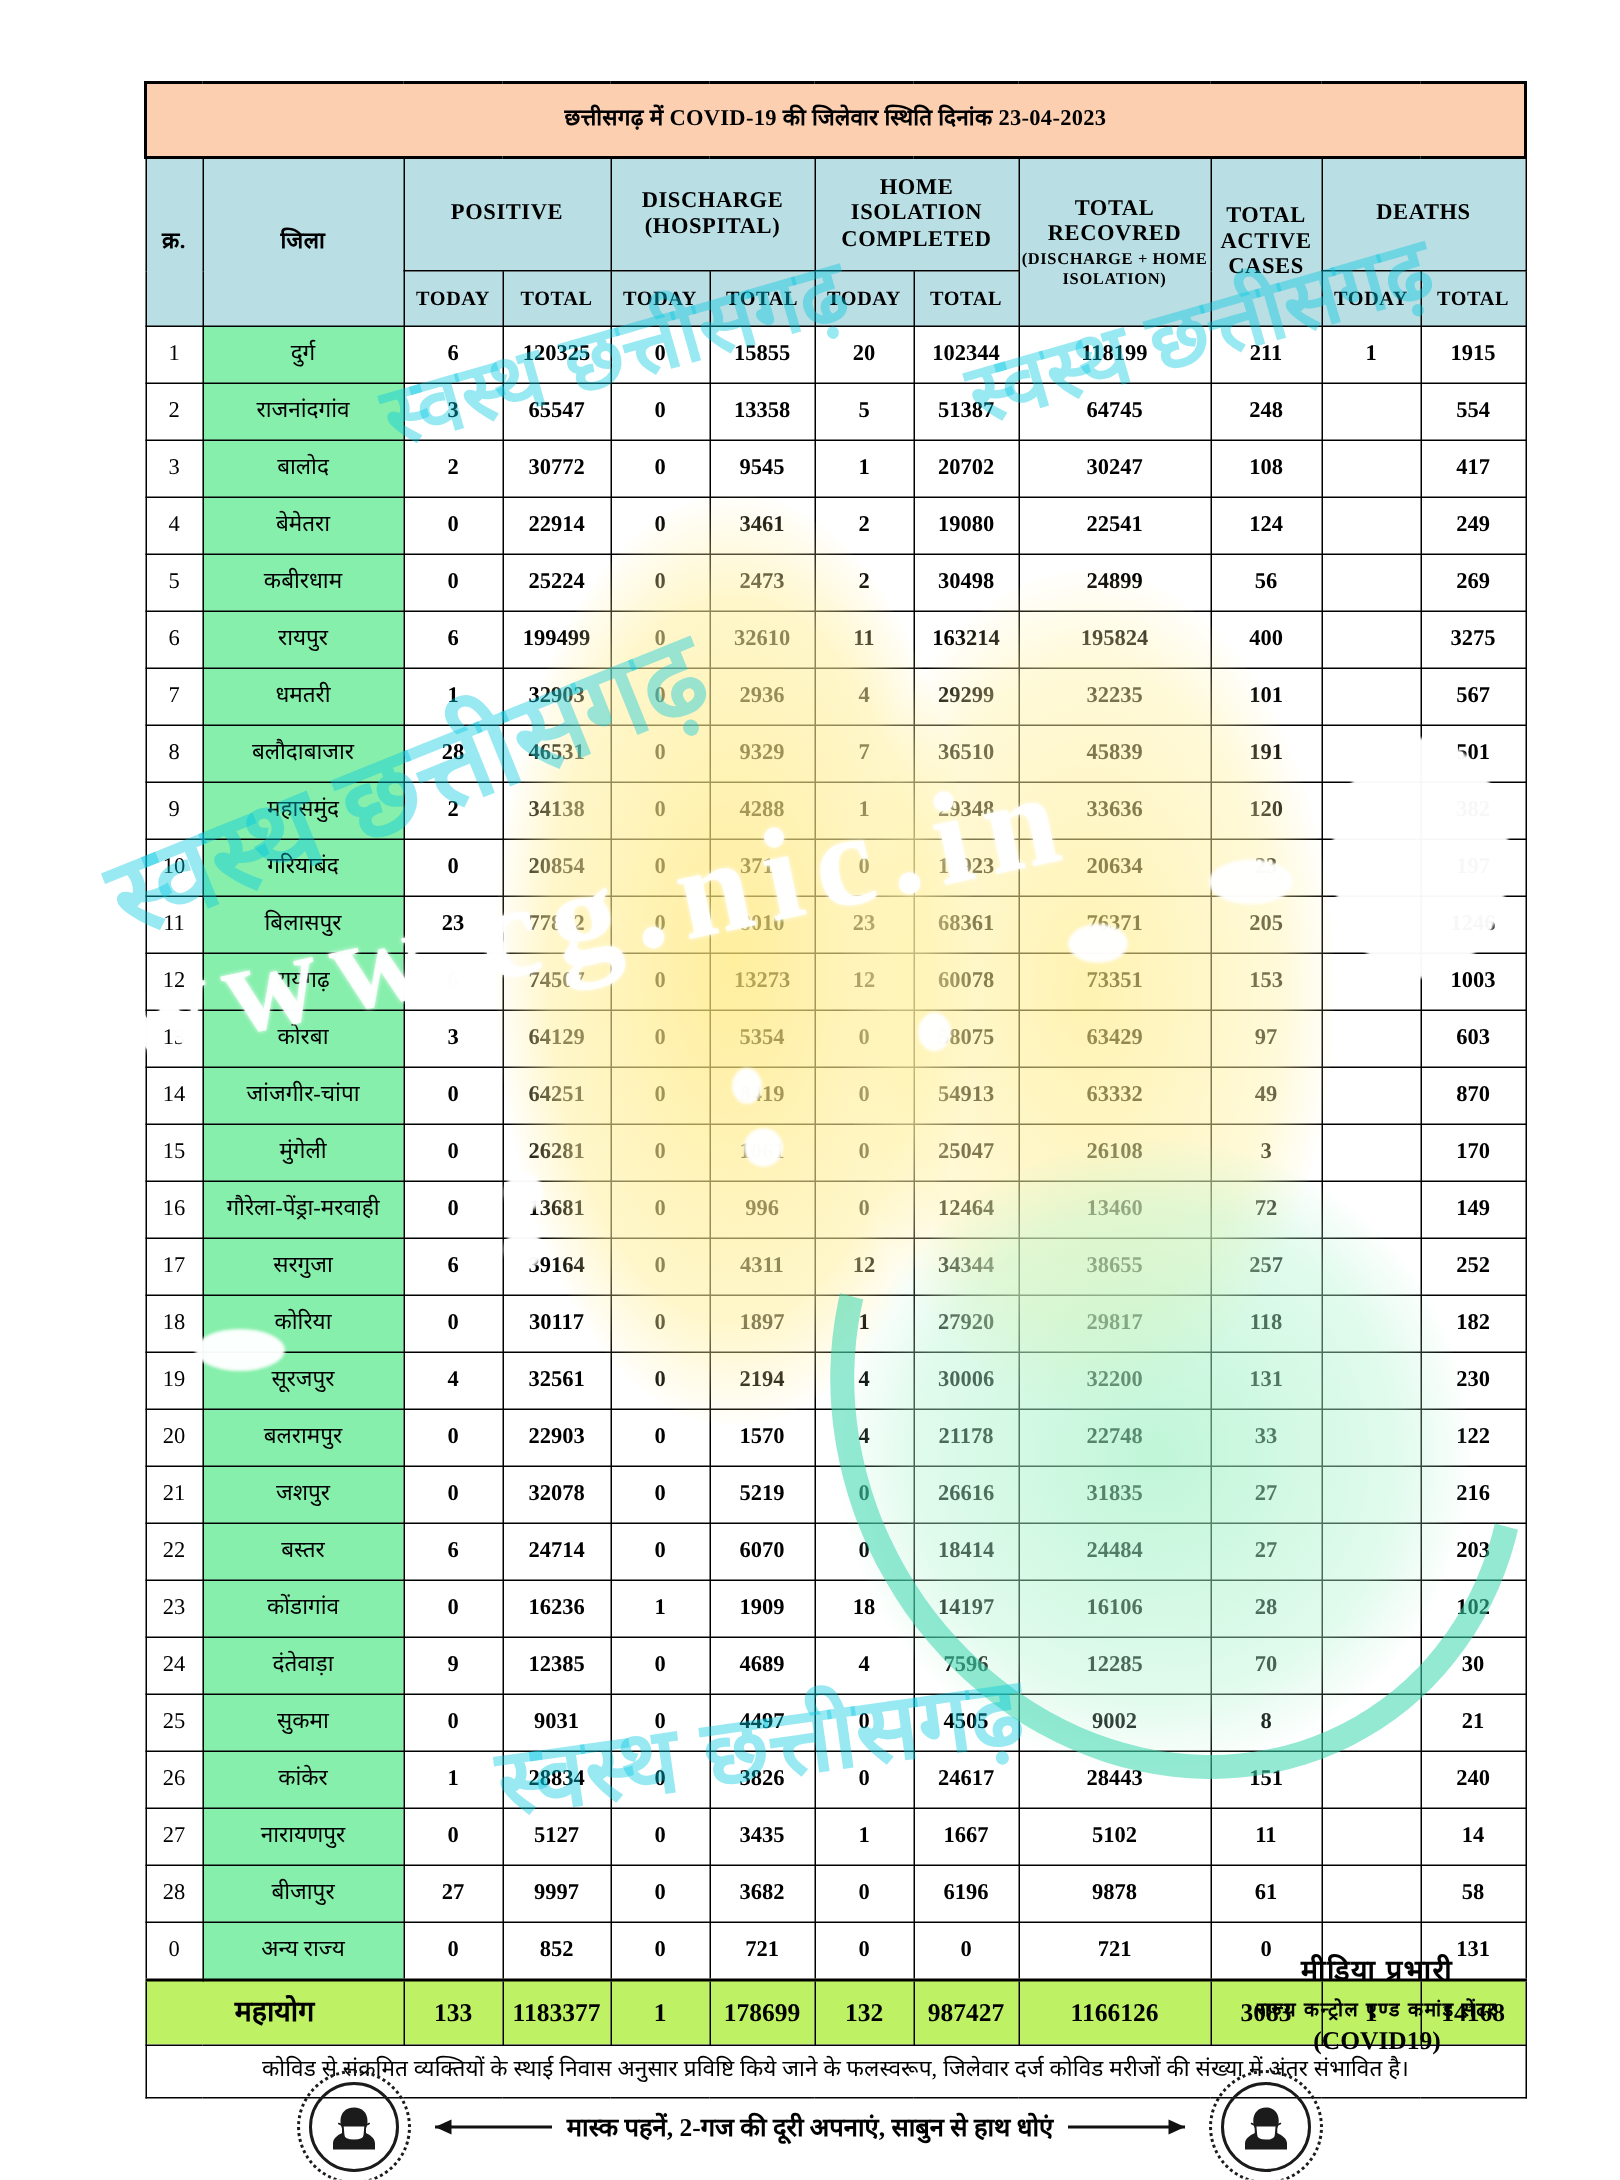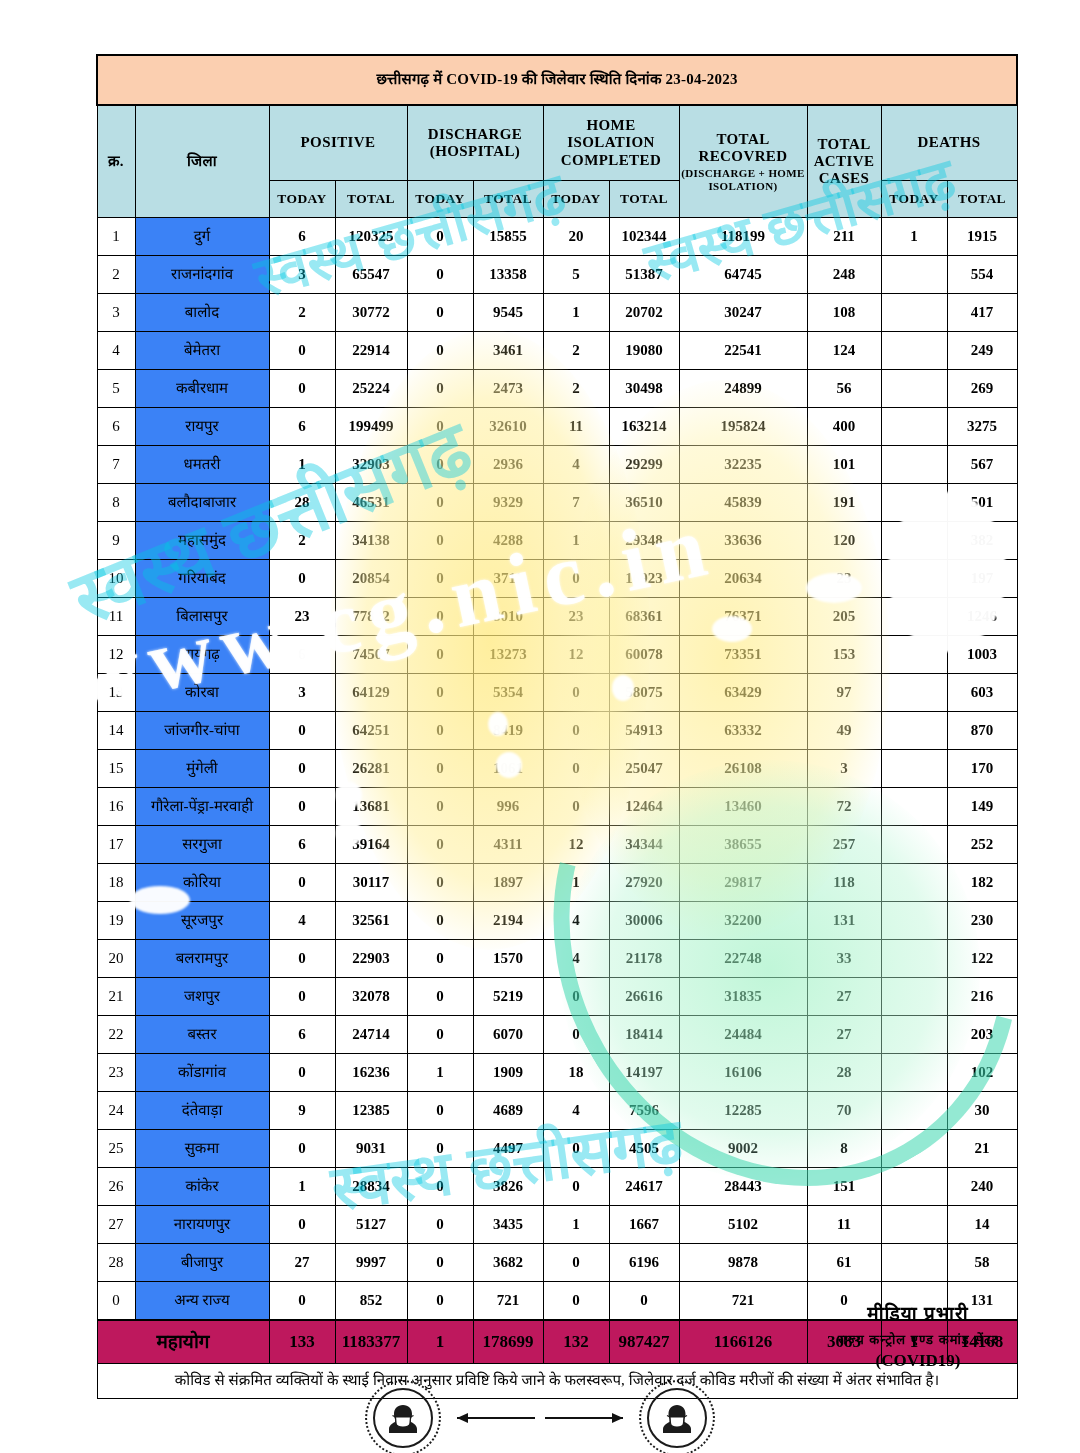--- a/index.html
+++ b/index.html
@@ -130,35 +130,35 @@
     margin-top: 2px;
   }
 
   
   tbody tr { height: 38px; }
   td.sn {
     font-size: 15px;
     background: #ffffff;
   }
   td.dist {
-    background: #3b82f6;
+    background: #86efac;
     text-align: left;
     padding-left: 7px;
     font-size: 15.5px;
     font-weight: normal;
   }
   td.num {
     font-weight: bold;
     font-size: 15.5px;
     background: transparent;
   }
 
   
   tr.grand td {
-    background: #be185d;
+    background: #bef264;
     font-weight: bold;
     font-size: 17px;
     height: 42px;
     border-top: 2px solid #000;
   }
   tr.grand td.grand-label {
     font-size: 19px;
     text-align: center;
   }
 
@@ -789,20 +789,21 @@
     <div class="f-badge-inner">
       <svg width="40" height="40" viewBox="0 0 40 40" aria-hidden="true">
         <path d="M20 7 C14.5 7 11 10.5 11 16 C11 18 11.4 19.6 12 21 L12 24 C9 25.5 6 27.5 6 31 L6 35 L34 35 L34 31 C34 27.5 31 25.5 28 24 L28 21 C28.6 19.6 29 18 29 16 C29 10.5 25.5 7 20 7 Z" fill="#1b1b1b"></path>
         <path d="M12.5 19 L27.5 19 L27 25 C27 27.5 24 29 20 29 C16 29 13 27.5 13 25 Z" fill="#ffffff" stroke="#1b1b1b" stroke-width="1.2"></path>
         <path d="M12.5 19 L9.5 17.5 M27.5 19 L30.5 17.5" stroke="#1b1b1b" stroke-width="1.3"></path>
       </svg>
     </div>
   </div>
   <div class="f-msg">
     <span class="arrow-l"></span>
+    <span>मास्क पहनें, 2-गज की दूरी अपनाएं, साबुन से हाथ धोएं</span>
     <span class="arrow-r"></span>
   </div>
   <div class="f-badge">
     <div class="f-badge-inner">
       <svg width="40" height="40" viewBox="0 0 40 40" aria-hidden="true">
         <path d="M20 7 C15 7 11.5 10.5 11.5 16 C11.5 18 12 19.6 12.5 21 L12.5 24 C9.5 25.5 6 27.5 6 31 L6 35 L34 35 L34 31 C34 27.5 30.5 25.5 27.5 24 L27.5 21 C28 19.6 28.5 18 28.5 16 C28.5 10.5 25 7 20 7 Z" fill="#1b1b1b"></path>
         <path d="M13 19 L27 19 L26.5 25 C26.5 27.5 23.8 29 20 29 C16.2 29 13.5 27.5 13.5 25 Z" fill="#ffffff" stroke="#1b1b1b" stroke-width="1.2"></path>
         <path d="M13 19 L10 17.5 M27 19 L30 17.5" stroke="#1b1b1b" stroke-width="1.3"></path>
       </svg>
     </div>

